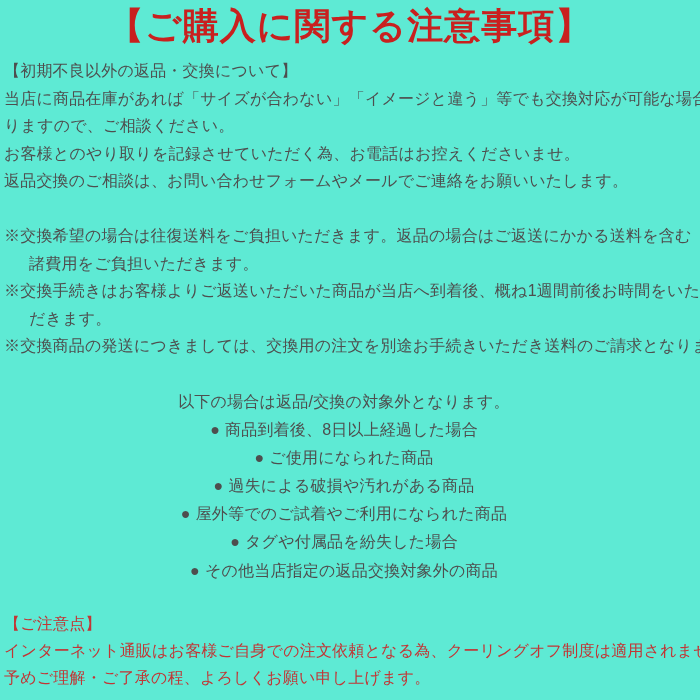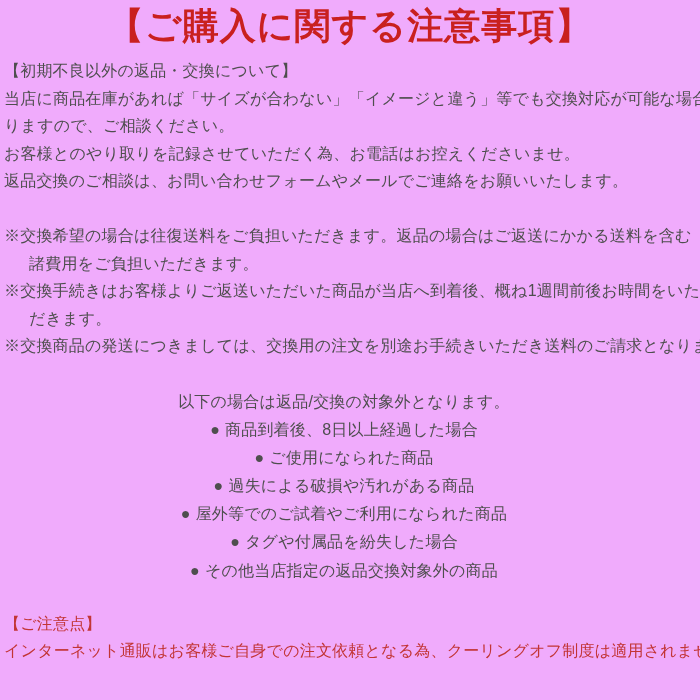--- a/index.html
+++ b/index.html
@@ -1,20 +1,20 @@
 <!DOCTYPE html>
 <html><head>
 <meta charset="utf-8">
 <style>
   html, body { margin: 0; padding: 0; background: #ffffff; }
   .page {
     position: relative;
     width: 700px;
     height: 700px;
-    background: #f0abfc;
+    background: #5eead4;
     overflow: hidden;
     font-family: "Liberation Sans", sans-serif;
   }
   .title {
     position: absolute;
     top: 2px;
     left: 0;
     width: 100%;
     margin: 0;
     text-align: center;
@@ -82,15 +82,16 @@
       <span class="bullet">●</span><span>タグや付属品を紛失した場合</span>
     </div>
     <div class="line bullet-line">
       <span class="bullet">●</span><span>その他当店指定の返品交換対象外の商品</span>
     </div>
   </section>
 
   <section class="sec sec4">
     <div class="line">【ご注意点】</div>
     <div class="line">インターネット通販はお客様ご自身での注文依頼となる為、クーリングオフ制度は適用されません。</div>
+    <div class="line">予めご理解・ご了承の程、よろしくお願い申し上げます。</div>
   </section>
 
 </div>
 
 </body></html>

